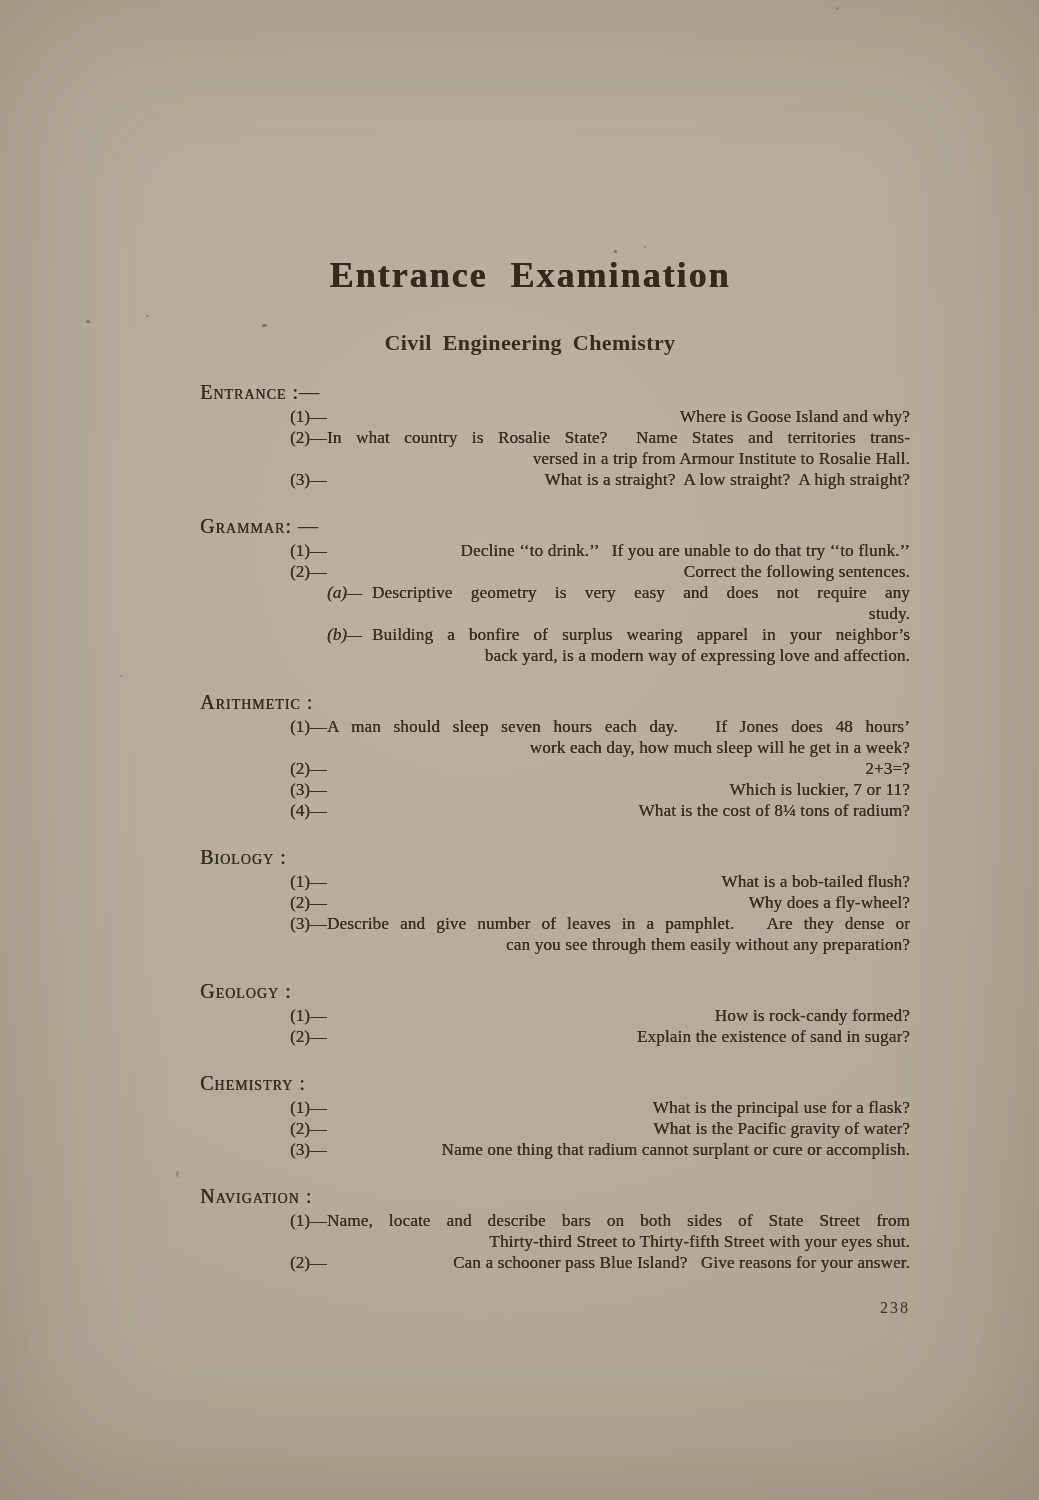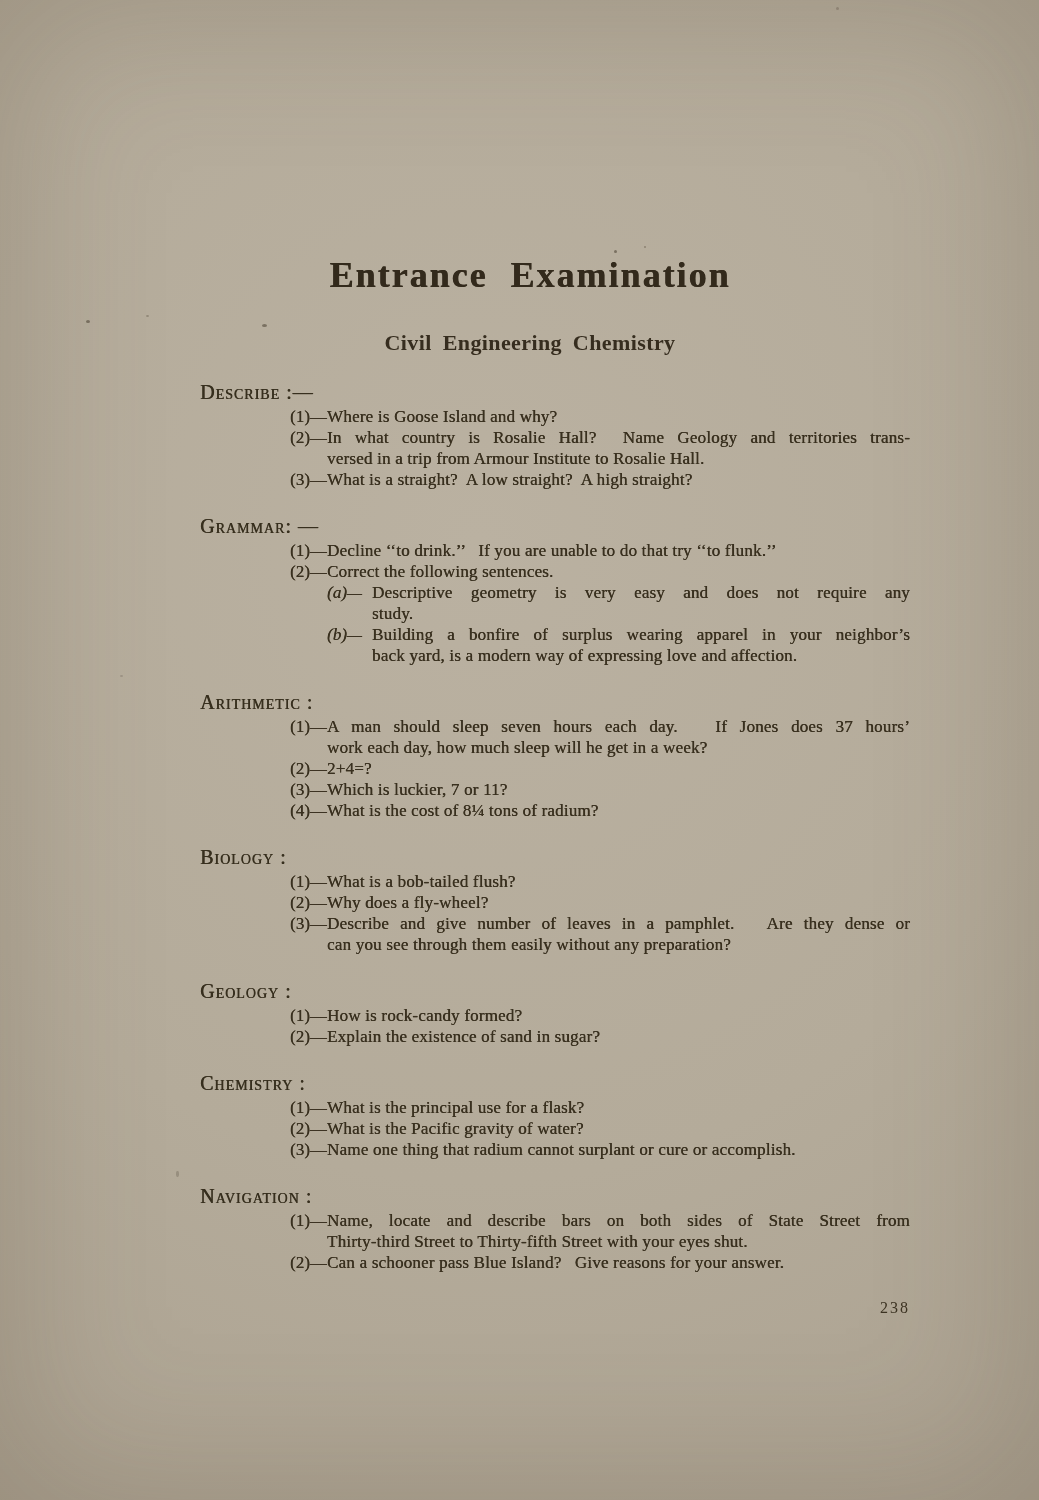--- a/index.html
+++ b/index.html
@@ -62,20 +62,21 @@
     white-space: nowrap;
     text-shadow: 0.3px 0 currentColor;
   }
   .q.lvl1 .qnum { flex: 0 0 37px; }
   .q.lvl2 .qnum { flex: 0 0 45px; font-style: italic; }
   .qtext { flex: 1; min-width: 0; }
   .qline {
     white-space: pre-wrap;
     letter-spacing: 0.2px;
     text-shadow: 0.3px 0 currentColor;
+    text-align: right;
   }
   .qline.full {
     text-align: justify;
     text-align-last: justify;
   }
   .pageno {
     margin-top: 26px;
     text-align: right;
     font-size: 16px;
     letter-spacing: 2px;
@@ -106,31 +107,31 @@
   <div class="speck s5"></div>
   <div class="speck s6"></div>
   <div class="speck s7"></div>
   <div class="speck s8"></div>
 
   <div class="content">
     <h1 class="title">Entrance Examination</h1>
     <h2 class="subtitle">Civil Engineering Chemistry</h2>
     <div id="sections">
         <section class="exam-section">
-          <h3 class="sec-head"><span class="sc">Describe</span><span class="punct"> :—</span></h3>
+          <h3 class="sec-head"><span class="sc">Entrance</span><span class="punct"> :—</span></h3>
           <div class="q lvl1">
             <span class="qnum">(1)—</span>
             <div class="qtext">
               <div class="qline">Where is Goose Island and why?</div>
             </div>
           </div>
           <div class="q lvl1">
             <span class="qnum">(2)—</span>
             <div class="qtext">
-              <div class="qline full">In what country is Rosalie Hall?  Name Geology and territories trans-</div>
+              <div class="qline full">In what country is Rosalie State?  Name States and territories trans-</div>
               <div class="qline">versed in a trip from Armour Institute to Rosalie Hall.</div>
             </div>
           </div>
           <div class="q lvl1">
             <span class="qnum">(3)—</span>
             <div class="qtext">
               <div class="qline">What is a straight?  A low straight?  A high straight?</div>
             </div>
           </div>
         </section>
@@ -161,28 +162,28 @@
               <div class="qline full">Building a bonfire of surplus wearing apparel in your neighbor’s</div>
               <div class="qline">back yard, is a modern way of expressing love and affection.</div>
             </div>
           </div>
         </section>
         <section class="exam-section">
           <h3 class="sec-head"><span class="sc">Arithmetic</span><span class="punct"> :</span></h3>
           <div class="q lvl1">
             <span class="qnum">(1)—</span>
             <div class="qtext">
-              <div class="qline full">A man should sleep seven hours each day.   If Jones does 37 hours’</div>
+              <div class="qline full">A man should sleep seven hours each day.   If Jones does 48 hours’</div>
               <div class="qline">work each day, how much sleep will he get in a week?</div>
             </div>
           </div>
           <div class="q lvl1">
             <span class="qnum">(2)—</span>
             <div class="qtext">
-              <div class="qline">2+4=?</div>
+              <div class="qline">2+3=?</div>
             </div>
           </div>
           <div class="q lvl1">
             <span class="qnum">(3)—</span>
             <div class="qtext">
               <div class="qline">Which is luckier, 7 or 11?</div>
             </div>
           </div>
           <div class="q lvl1">
             <span class="qnum">(4)—</span>

